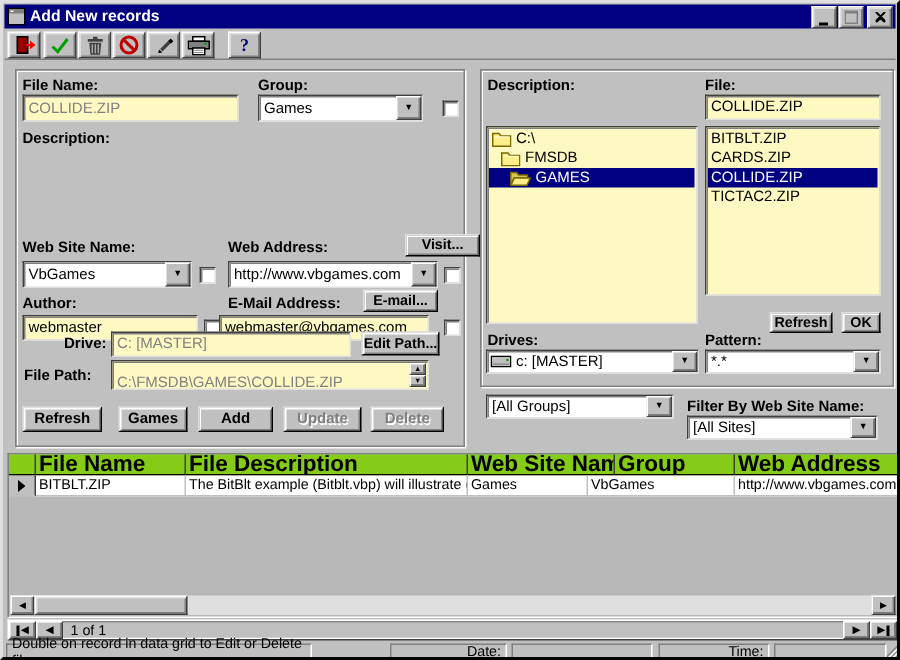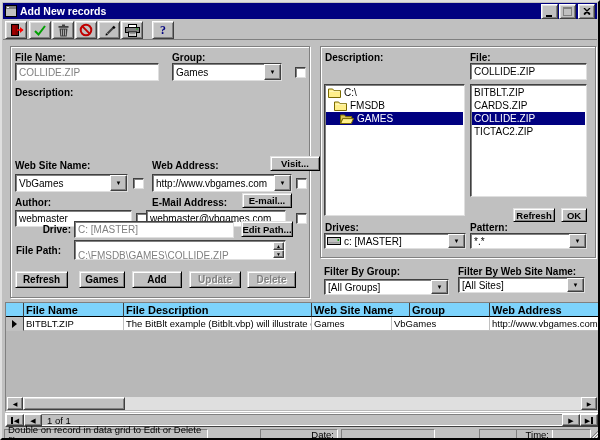--- a/index.html
+++ b/index.html
@@ -9,21 +9,21 @@
        border-right:2px solid #000;border-bottom:2px solid #000;
        box-sizing:border-box;overflow:hidden;}
   .abs{position:absolute;box-sizing:border-box;}
   
   .raised{background:#c0c0c0;border:1px solid;border-color:#fff #404040 #404040 #fff;
           box-shadow:inset 1px 1px 0 #dfdfdf, inset -1px -1px 0 #808080;}
   .btn95{background:#c0c0c0;border:1px solid;border-color:#dfdfdf #000 #000 #dfdfdf;
          box-shadow:inset 1px 1px 0 #fff, inset -1px -1px 0 #808080;
          font-weight:bold;font-size:10px;display:flex;align-items:center;justify-content:center;}
   .btn95.dis{color:#808080;text-shadow:1px 1px 0 #fff;}
-  .field{background:#ffffff;border:1px solid;border-color:#404040 #dfdfdf #dfdfdf #404040;
+  .field{background:#fef9c3;border:1px solid;border-color:#404040 #dfdfdf #dfdfdf #404040;
          box-shadow:inset 1px 1px 0 #808080;display:flex;align-items:center;
          padding:0 3px;white-space:nowrap;overflow:hidden;}
   .gray{color:#808080;}
   .groupbox{border:1px solid #808080;box-shadow:inset 1px 1px 0 #fff, 1px 1px 0 #fff;}
   .lbl{font-weight:bold;white-space:nowrap;}
   .chk{width:11px;height:11px;background:#fff;border:1px solid;
        border-color:#404040 #dfdfdf #dfdfdf #404040;box-shadow:inset 1px 1px 0 #808080;display:inline-block;}
   
   .combo{background:#fff;border:1px solid;border-color:#404040 #dfdfdf #dfdfdf #404040;
          box-shadow:inset 1px 1px 0 #808080;display:flex;align-items:center;}
@@ -37,22 +37,22 @@
           font-size:6px;line-height:1;}
   .vsb{position:absolute;top:1px;right:1px;bottom:1px;width:14px;background:#dfdfdf;}
   .vsb .up{position:absolute;top:0;left:0;right:0;height:13px;}
   .vsb .dn{position:absolute;bottom:0;left:0;right:0;height:13px;}
   
   .tbtn{width:22px;height:18px;display:flex;align-items:center;justify-content:center;}
   
   .li{height:13px;display:flex;align-items:center;gap:3px;white-space:nowrap;padding:0 2px;}
   .li.sel{background:#000080;color:#fff;}
   
-  .gh{background:#7dd3fc;border-right:1px solid #404040;border-bottom:1px solid #000;
-      font-weight:bold;padding:0 2px;font-size:11px;display:flex;align-items:center;
+  .gh{background:#84cc16;border-right:1px solid #404040;border-bottom:1px solid #000;
+      font-weight:bold;padding:0 2px;font-size:15px;display:flex;align-items:center;
       white-space:nowrap;overflow:hidden;box-sizing:border-box;}
   .gc{background:#fff;border-right:1px solid #c0c0c0;border-bottom:1px solid #c0c0c0;
       padding:0 2px;font-size:9.5px;display:flex;align-items:center;white-space:nowrap;
       overflow:hidden;box-sizing:border-box;}
   
   .sp{position:absolute;top:1px;height:11px;border:1px solid;border-color:#808080 #fff #fff #808080;
       font-size:9.5px;display:flex;align-items:center;padding:0 3px;box-sizing:border-box;}
   .navbtn{font-size:7px;display:flex;align-items:center;justify-content:center;gap:1px;}
   .navbar-glyph{width:2px;height:7px;background:#000;display:inline-block;}
   svg{display:block;}
@@ -275,21 +275,21 @@
       </span>
   </div>
   <div class="abs combo" style="left:468px;top:231px;width:117px;height:16px;">
     <span class="cval">*.*</span>
     <span class="cbtn">
         <span>▼</span>
       </span>
   </div>
 
   <span class="abs lbl" style="left:322px;top:264px;">Filter By Group:</span>
-  <div class="abs combo" style="left:322px;top:277px;width:125px;height:16px;">
+  <div class="abs combo" style="left:322px;top:261px;width:125px;height:16px;">
     <span class="cval">[All Groups]</span>
     <span class="cbtn">
         <span>▼</span>
       </span>
   </div>
   <span class="abs lbl" style="left:456px;top:264px;">Filter By Web Site Name:</span>
   <div class="abs combo" style="left:456px;top:275px;width:127px;height:16px;">
     <span class="cval">[All Sites]</span>
     <span class="cbtn">
         <span>▼</span>
@@ -333,21 +333,21 @@
     <span class="sb-btn navbtn" style="width:16px;">◀</span>
     <span style="flex:1;display:flex;align-items:center;padding-left:5px;font-size:9.5px;border-top:1px solid #808080;border-bottom:1px solid #fff;">1 of 1</span>
     <span class="sb-btn navbtn" style="width:16px;">▶</span>
     <span class="sb-btn navbtn" style="width:16px;">▶<span class="navbar-glyph"></span></span>
   </div>
 
   <div class="abs" style="left:0;top:426px;width:598px;height:13px;">
     <span class="sp" style="left:2px;width:204px;">Double on record in data grid to Edit or Delete file.</span>
     <span class="sp" style="left:258px;width:78px;justify-content:flex-end;">Date:</span>
     <span class="sp" style="left:339px;width:94px;"></span>
-    <span class="sp" style="left:437px;width:74px;justify-content:flex-end;margin-left:40px;">Time:</span>
+    <span class="sp" style="left:437px;width:74px;justify-content:flex-end;">Time:</span>
     <span class="sp" style="left:514px;width:75px;"></span>
     <span class="abs" style="left:589px;top:2px;">
       <svg width="9" height="9" viewBox="0 0 9 9">
           <path d="M8 0 L0 8 M8 3 L3 8 M8 6 L6 8" stroke="#808080" stroke-width="1"></path>
           <path d="M9 1 L1 9 M9 4 L4 9 M9 7 L7 9" stroke="#fff" stroke-width="1"></path>
         </svg>
     </span>
   </div>
 
 </div>

